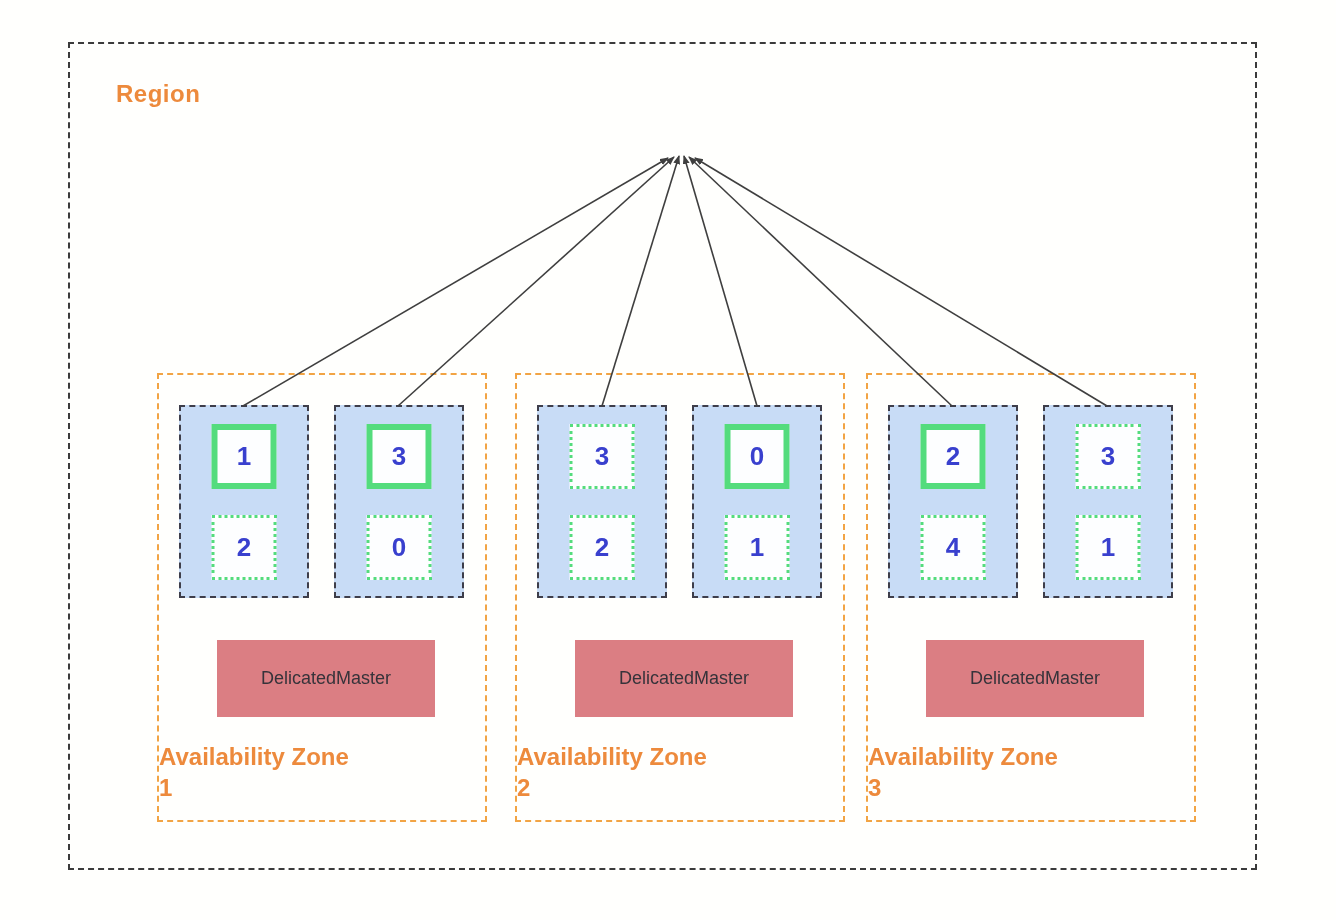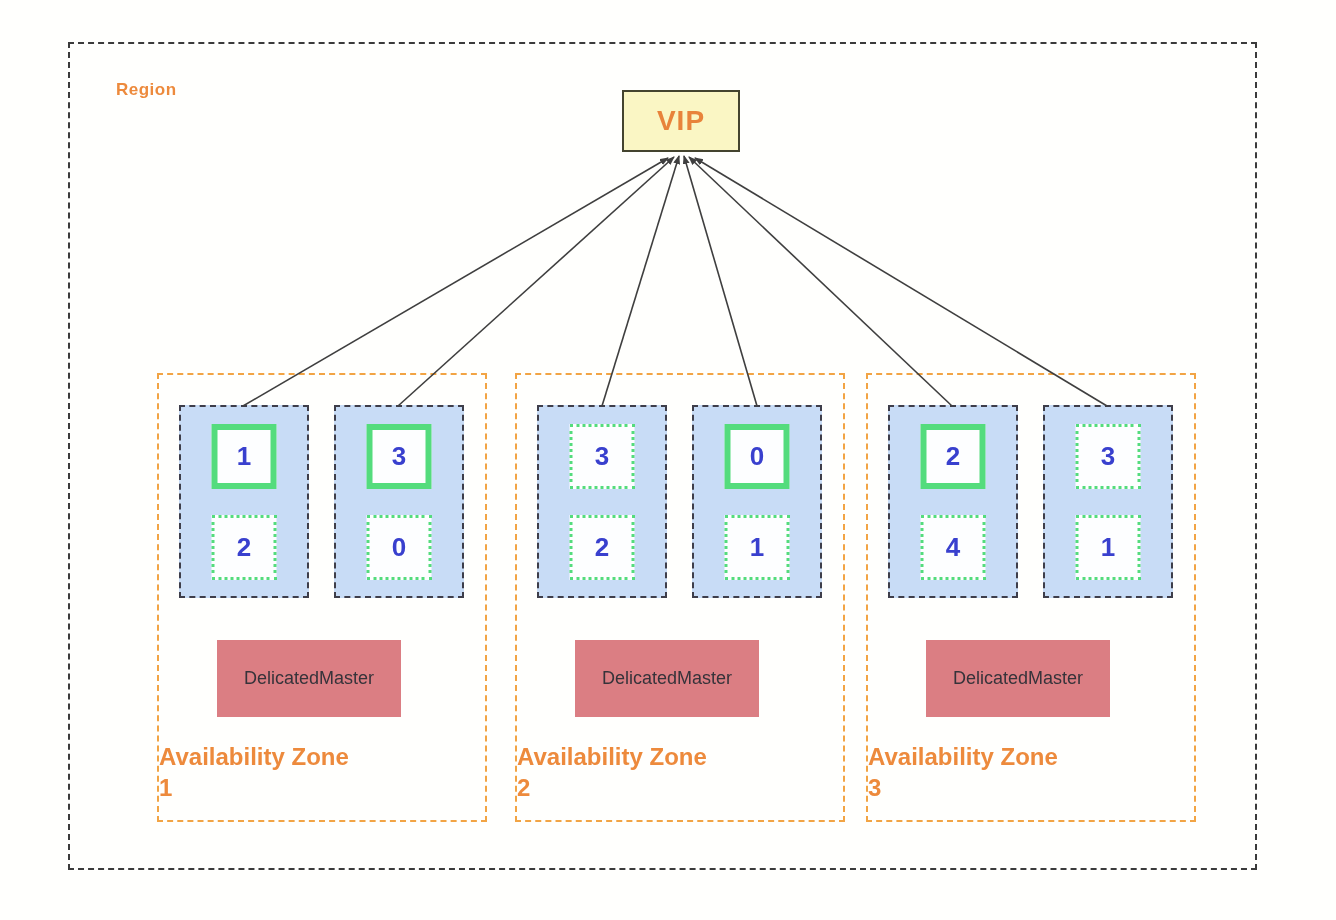--- a/index.html
+++ b/index.html
@@ -11,21 +11,21 @@
     overflow: hidden;
   }
   .region {
     position: absolute;
     left: 68px; top: 42px; width: 1185px; height: 824px;
     border: 2px dashed var(--c-region-border, #3b3b3b);
   }
   .region-label {
     position: absolute;
     left: 46px; top: 36px;
-    font-size: 17px; font-weight: bold;
+    font-size: 24px; font-weight: bold;
     color: var(--c-orange-text, #ED8A3C);
     letter-spacing: 0.5px;
   }
   .vip {
     position: absolute;
     left: 622px; top: 90px; width: 118px; height: 62px;
     background: var(--c-vip-bg, #FAF6C4);
     border: 2px solid var(--c-vip-border, #44442e);
     box-sizing: border-box;
     display: flex; align-items: center; justify-content: center;
@@ -71,21 +71,21 @@
     display: flex; align-items: center; justify-content: center;
     font-size: 26px; font-weight: bold;
     color: var(--c-shard-number, #3940CE);
   }
   .shard-1 { top: 17px; }
   .shard-2 { top: 108px; }
   .shard.solid  { border: 6px solid var(--c-shard-green, #54DC7D); }
   .shard.dotted { border: 3px dotted var(--c-shard-green, #54DC7D); }
   .master {
     position: absolute;
-    left: 58px; top: 265px; width: 184px; height: 77px;
+    left: 58px; top: 265px; width: 218px; height: 77px;
     background: var(--c-master-bg, #DB7E83);
     display: flex; align-items: center; justify-content: center;
     font-size: 18px;
     color: var(--c-master-text, #36333a);
   }
   .az-label {
     position: absolute;
     left: 0; top: 366px; width: 100%;
     text-align: left;
     font-size: 24px; font-weight: bold;
@@ -109,21 +109,20 @@
       </marker>
     </defs>
     <line x1="243" y1="406" x2="668" y2="158" marker-end="url(#arrow)"></line>
     <line x1="398" y1="406" x2="674" y2="157" marker-end="url(#arrow)"></line>
     <line x1="602" y1="406" x2="679" y2="156" marker-end="url(#arrow)"></line>
     <line x1="757" y1="406" x2="684" y2="156" marker-end="url(#arrow)"></line>
     <line x1="952" y1="406" x2="689" y2="157" marker-end="url(#arrow)"></line>
     <line x1="1107" y1="406" x2="695" y2="158" marker-end="url(#arrow)"></line>
   </svg>
 
-  <div class="vip">VIP</div>
 
   <div class="az az-1">
     <div class="node node-1">
       <div class="shard shard-1 solid">
         <span>1</span>
       </div>
       <div class="shard shard-2 dotted">
         <span>2</span>
       </div>
     </div>

